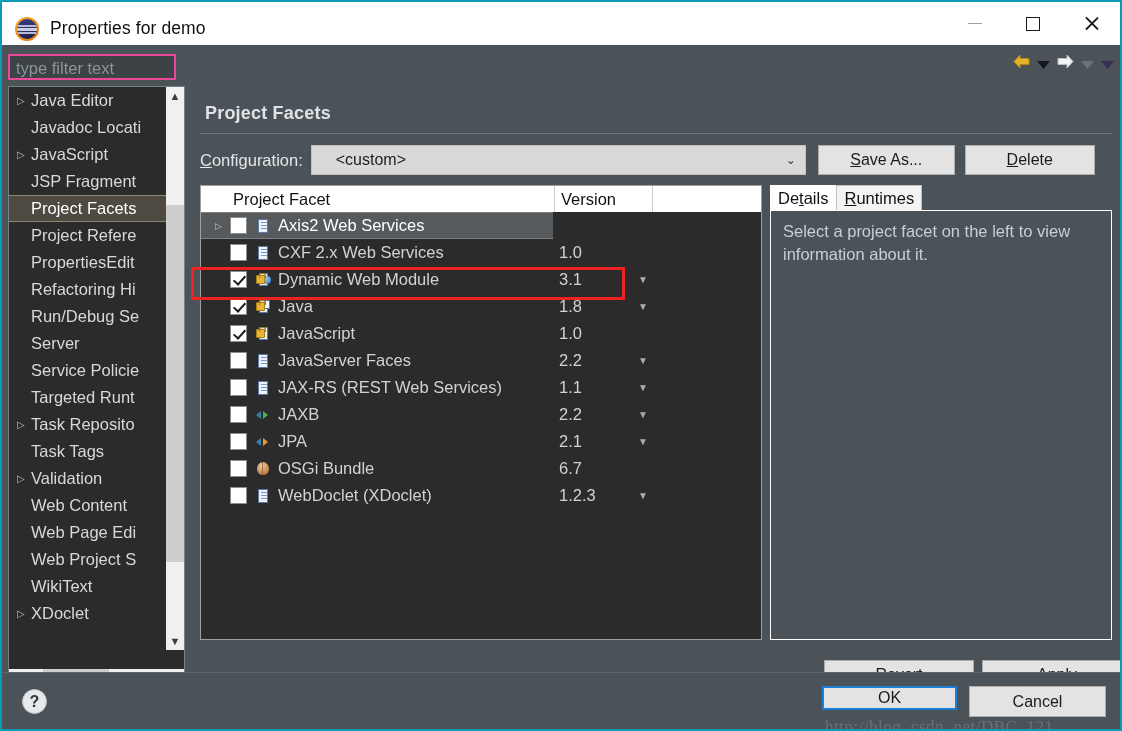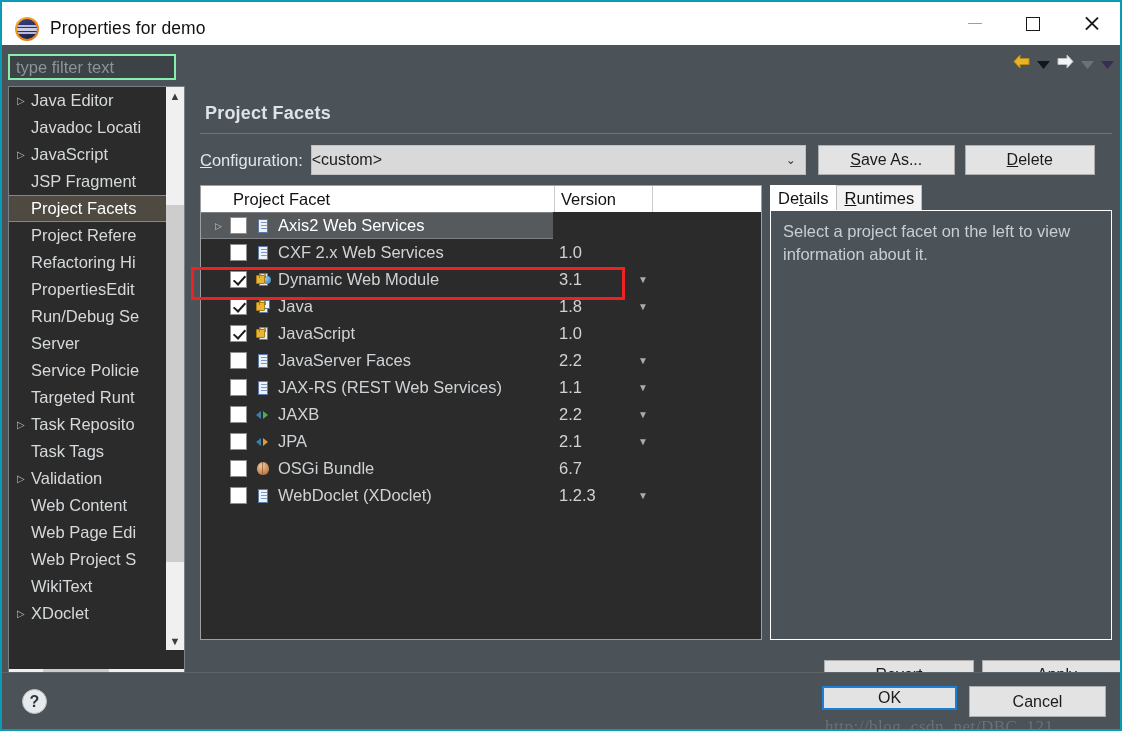--- a/index.html
+++ b/index.html
@@ -78,22 +78,22 @@
 
   
   .sidebar {
     position: absolute; left: 6px; top: 9px;
     width: 177px; height: 640px;
   }
   .filter-box {
     position: absolute; left: 0; top: 0;
     width: 168px; height: 26px;
     background: #3c4245;
-    border: 2px solid #86efac;
-    display: flex; align-items: center;
+    border: 2px solid #ec4899;
+    display: flex; align-items: flex-end;
   }
   .filter-text {
     font-size: 16.5px; color: #8d9499; padding-left: 6px;
     white-space: nowrap;
   }
   .tree-outer {
     position: absolute; left: 0; top: 32px;
     width: 177px; height: 608px;
     background: #2b2b2b;
     border: 1px solid #7a7f82;
@@ -191,21 +191,21 @@
   .config-label { font-size: 16.5px; color: #e3e6e8; white-space: nowrap; }
   .config-label u { text-decoration: underline; }
   .combo {
     position: relative;
     margin-left: 8px;
     width: 495px; height: 30px;
     background: #d9d9d9;
     border: 1px solid #c0c0c0;
     display: flex; align-items: center;
   }
-  .combo .val { font-size: 16px; color: #1b1b1b; padding-left: 0; }
+  .combo .val { font-size: 16px; color: #1b1b1b; padding-left: 24px; }
   .combo .chev {
     position: absolute; right: 9px; top: 50%; transform: translateY(-50%);
     font-size: 12px; color: #3a3a3a;
   }
   .btn {
     height: 30px;
     background: #e3e3e3;
     border: 1px solid #adadad;
     display: flex; align-items: center; justify-content: center;
     font-size: 16px; color: #1b1b1b;
@@ -483,25 +483,25 @@
             <div class="tree-item selected">
               <span class="arrow empty"></span>
               <span class="lbl">Project Facets</span>
             </div>
             <div class="tree-item">
               <span class="arrow empty"></span>
               <span class="lbl">Project Refere</span>
             </div>
             <div class="tree-item">
               <span class="arrow empty"></span>
+              <span class="lbl">PropertiesEdit</span>
+            </div>
+            <div class="tree-item">
+              <span class="arrow empty"></span>
               <span class="lbl">Refactoring Hi</span>
-            </div>
-            <div class="tree-item">
-              <span class="arrow empty"></span>
-              <span class="lbl">PropertiesEdit</span>
             </div>
             <div class="tree-item">
               <span class="arrow empty"></span>
               <span class="lbl">Run/Debug Se</span>
             </div>
             <div class="tree-item">
               <span class="arrow empty"></span>
               <span class="lbl">Server</span>
             </div>
             <div class="tree-item">

